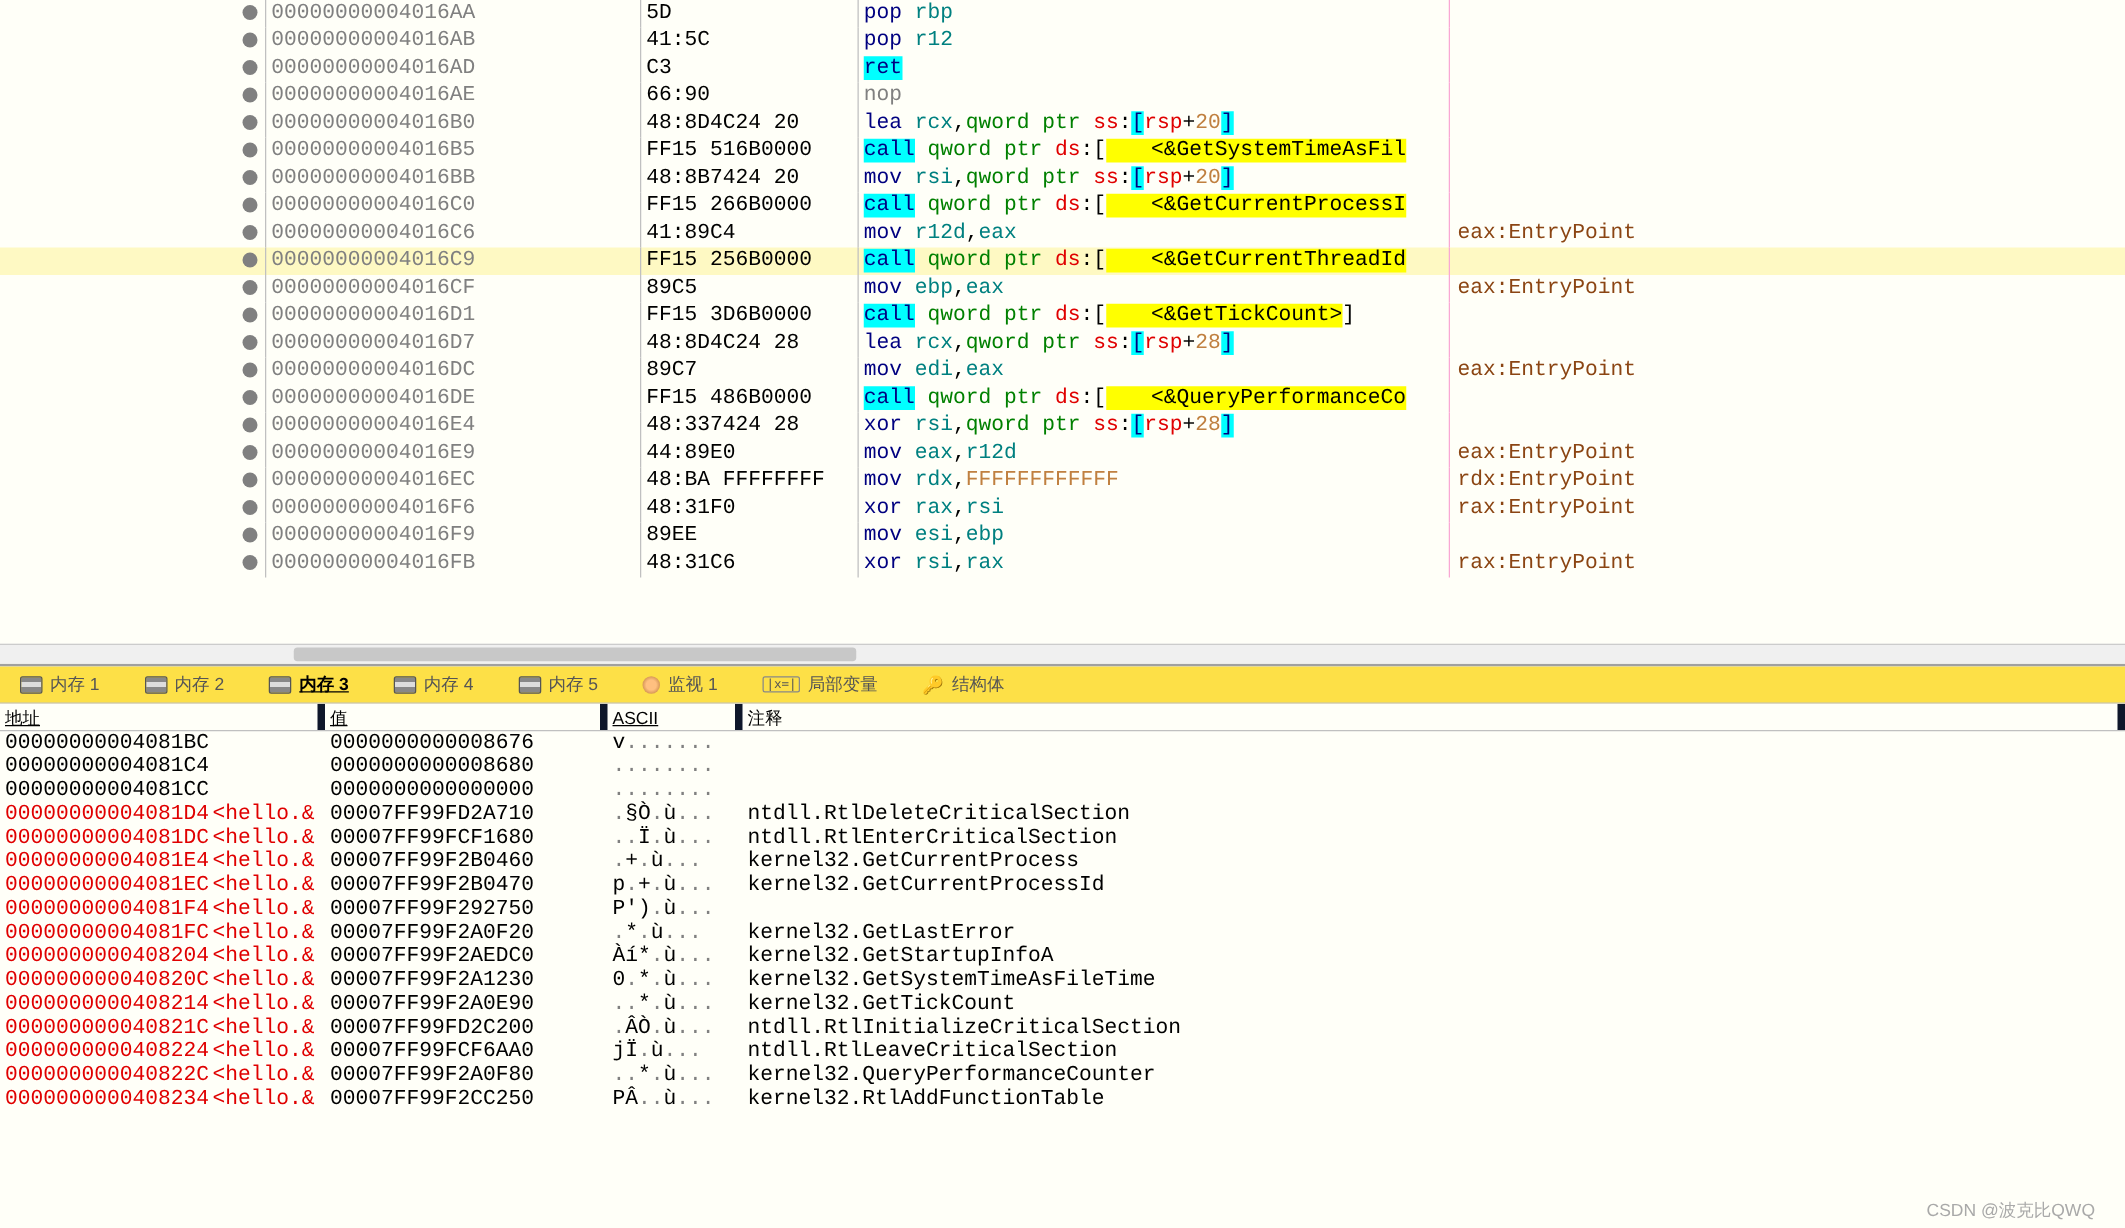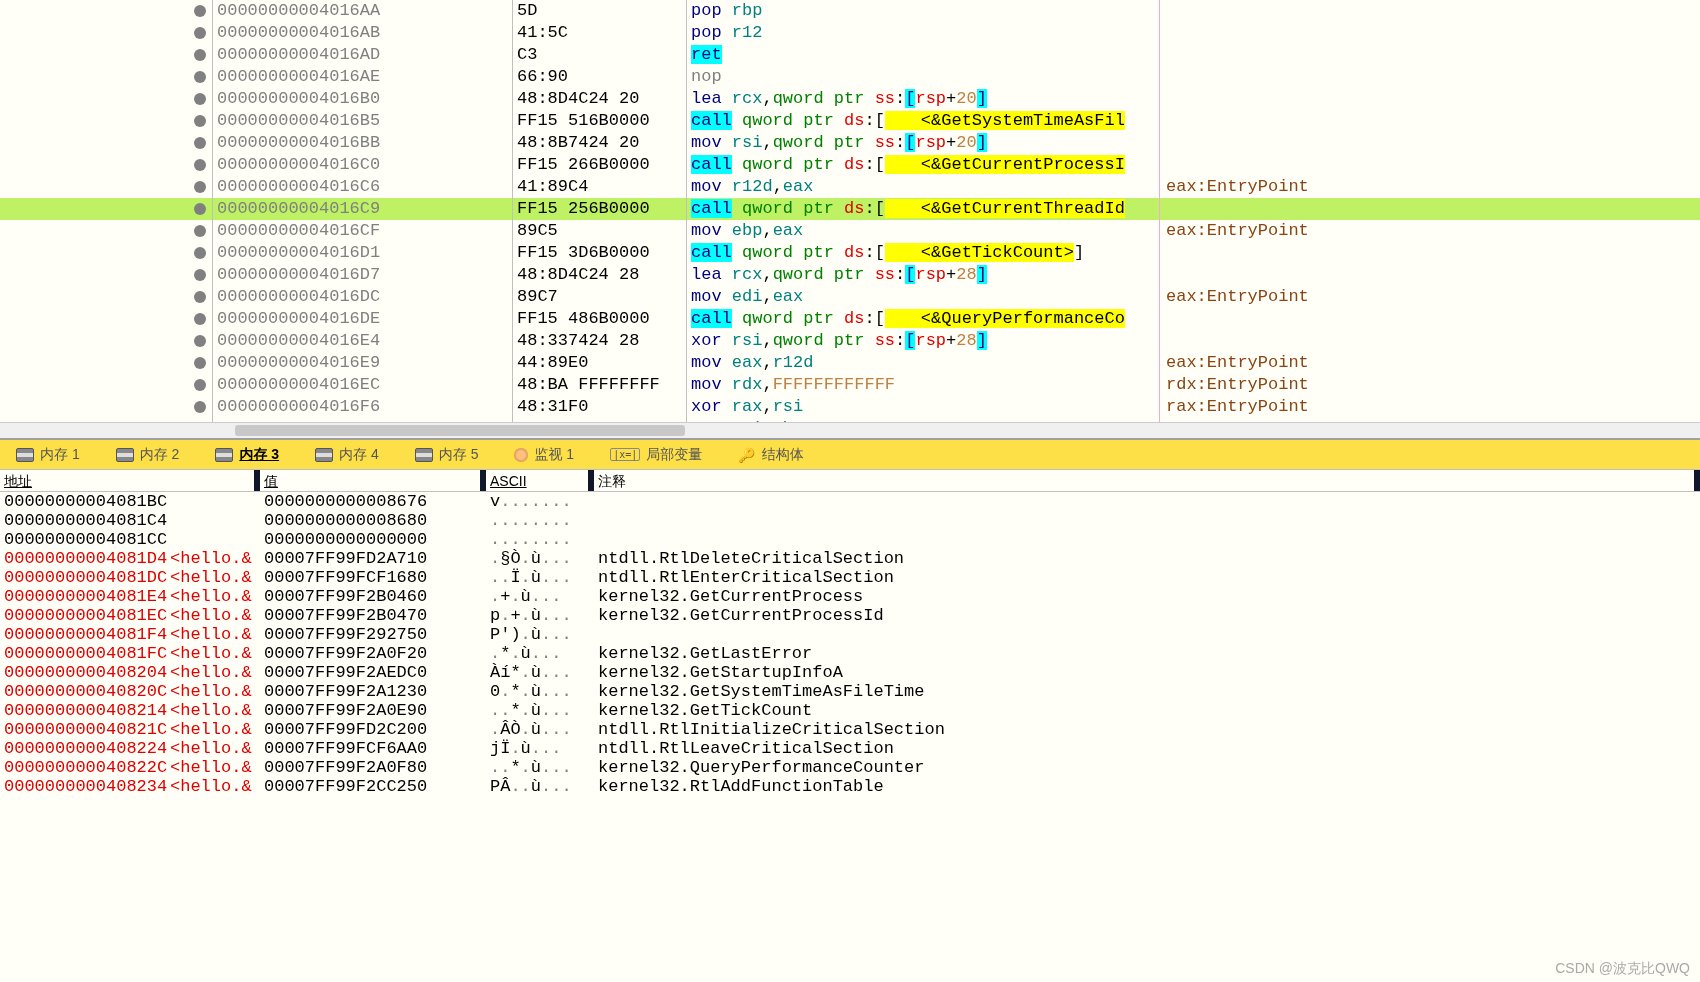--- a/index.html
+++ b/index.html
@@ -1,25 +1,25 @@
 <!DOCTYPE html>
 <html><head>
 <meta charset="utf-8">
 <style>
   * { box-sizing: border-box; margin: 0; padding: 0; }
   body { font-family: "Consolas", "Courier New", monospace; font-size: 17px; background: #fffff8; overflow: hidden; width: 1700px; height: 982px; }
   
   .main-container { display: flex; flex-direction: column; height: 100%; }
   
-  .disasm-panel { height: 440px; overflow: hidden; position: relative; background: #fffff8; border-bottom: 2px solid #a0a0a0; }
+  .disasm-panel { height: 533px; overflow: hidden; position: relative; background: #fffff8; border-bottom: 2px solid #a0a0a0; }
   .disasm-scroll { position: absolute; left: 0; right: 0; bottom: 0; height: 16px; background: #f0f0f0; border-top: 1px solid #ccc; }
   .disasm-scroll-thumb { position: absolute; left: 235px; width: 450px; top: 2px; bottom: 2px; background: #c8c8c8; border-radius: 3px; }
   
   .disasm-row { display: flex; height: 22px; line-height: 22px; white-space: nowrap; }
-  .disasm-row.selected { background: #bef264; }
+  .disasm-row.selected { background: #fef9c3; }
   
   .bp-col { width: 212px; text-align: right; padding-right: 6px; color: #808080; }
   .bp-dot { display: inline-block; width: 12px; height: 12px; background: #808080; border-radius: 50%; vertical-align: middle; }
   
   .addr-col { width: 301px; border-left: 1px solid #c0c0c0; border-right: 1px solid #c0c0c0; padding-left: 4px; color: #808080; }
   .bytes-col { width: 174px; border-right: 1px solid #c0c0c0; padding-left: 4px; color: #000; }
   .disasm-col { width: 473px; border-right: 1px solid #f9a8d4; padding-left: 4px; overflow: hidden; }
   .comment-col { flex: 1; padding-left: 6px; color: #8B4513; overflow: hidden; }
   
   .mn { color: #000080; font-weight: normal; }
@@ -51,21 +51,21 @@
   
   .dump-row { display: flex; height: 19px; line-height: 19px; white-space: nowrap; }
   .dc-addr { width: 170px; padding-left: 4px; color: #000; }
   .dc-addr.red { color: #E00000; }
   .dc-label { width: 90px; color: #E00000; overflow: hidden; }
   .dc-val { width: 226px; padding-left: 4px; color: #000; }
   .dc-ascii { width: 108px; padding-left: 4px; }
   .dc-ascii .dots { color: #808080; }
   .dc-comm { flex: 1; padding-left: 4px; color: #000; }
   
-  .watermark { position: absolute; right: 10px; bottom: 4px; font-family: "Microsoft YaHei", sans-serif; font-size: 14px; color: rgba(160,160,160,0.9); z-index: 100; }
+  .watermark { position: absolute; right: 24px; bottom: 4px; font-family: "Microsoft YaHei", sans-serif; font-size: 14px; color: rgba(160,160,160,0.9); z-index: 100; }
 </style>
 </head>
 <body>
 
 <div class="main-container">
   <div class="disasm-panel">
     <div id="disasm-rows">
         <div class="disasm-row">
           <div class="bp-col"><span class="bp-dot"></span></div>
           <div class="addr-col">00000000004016AA</div>

